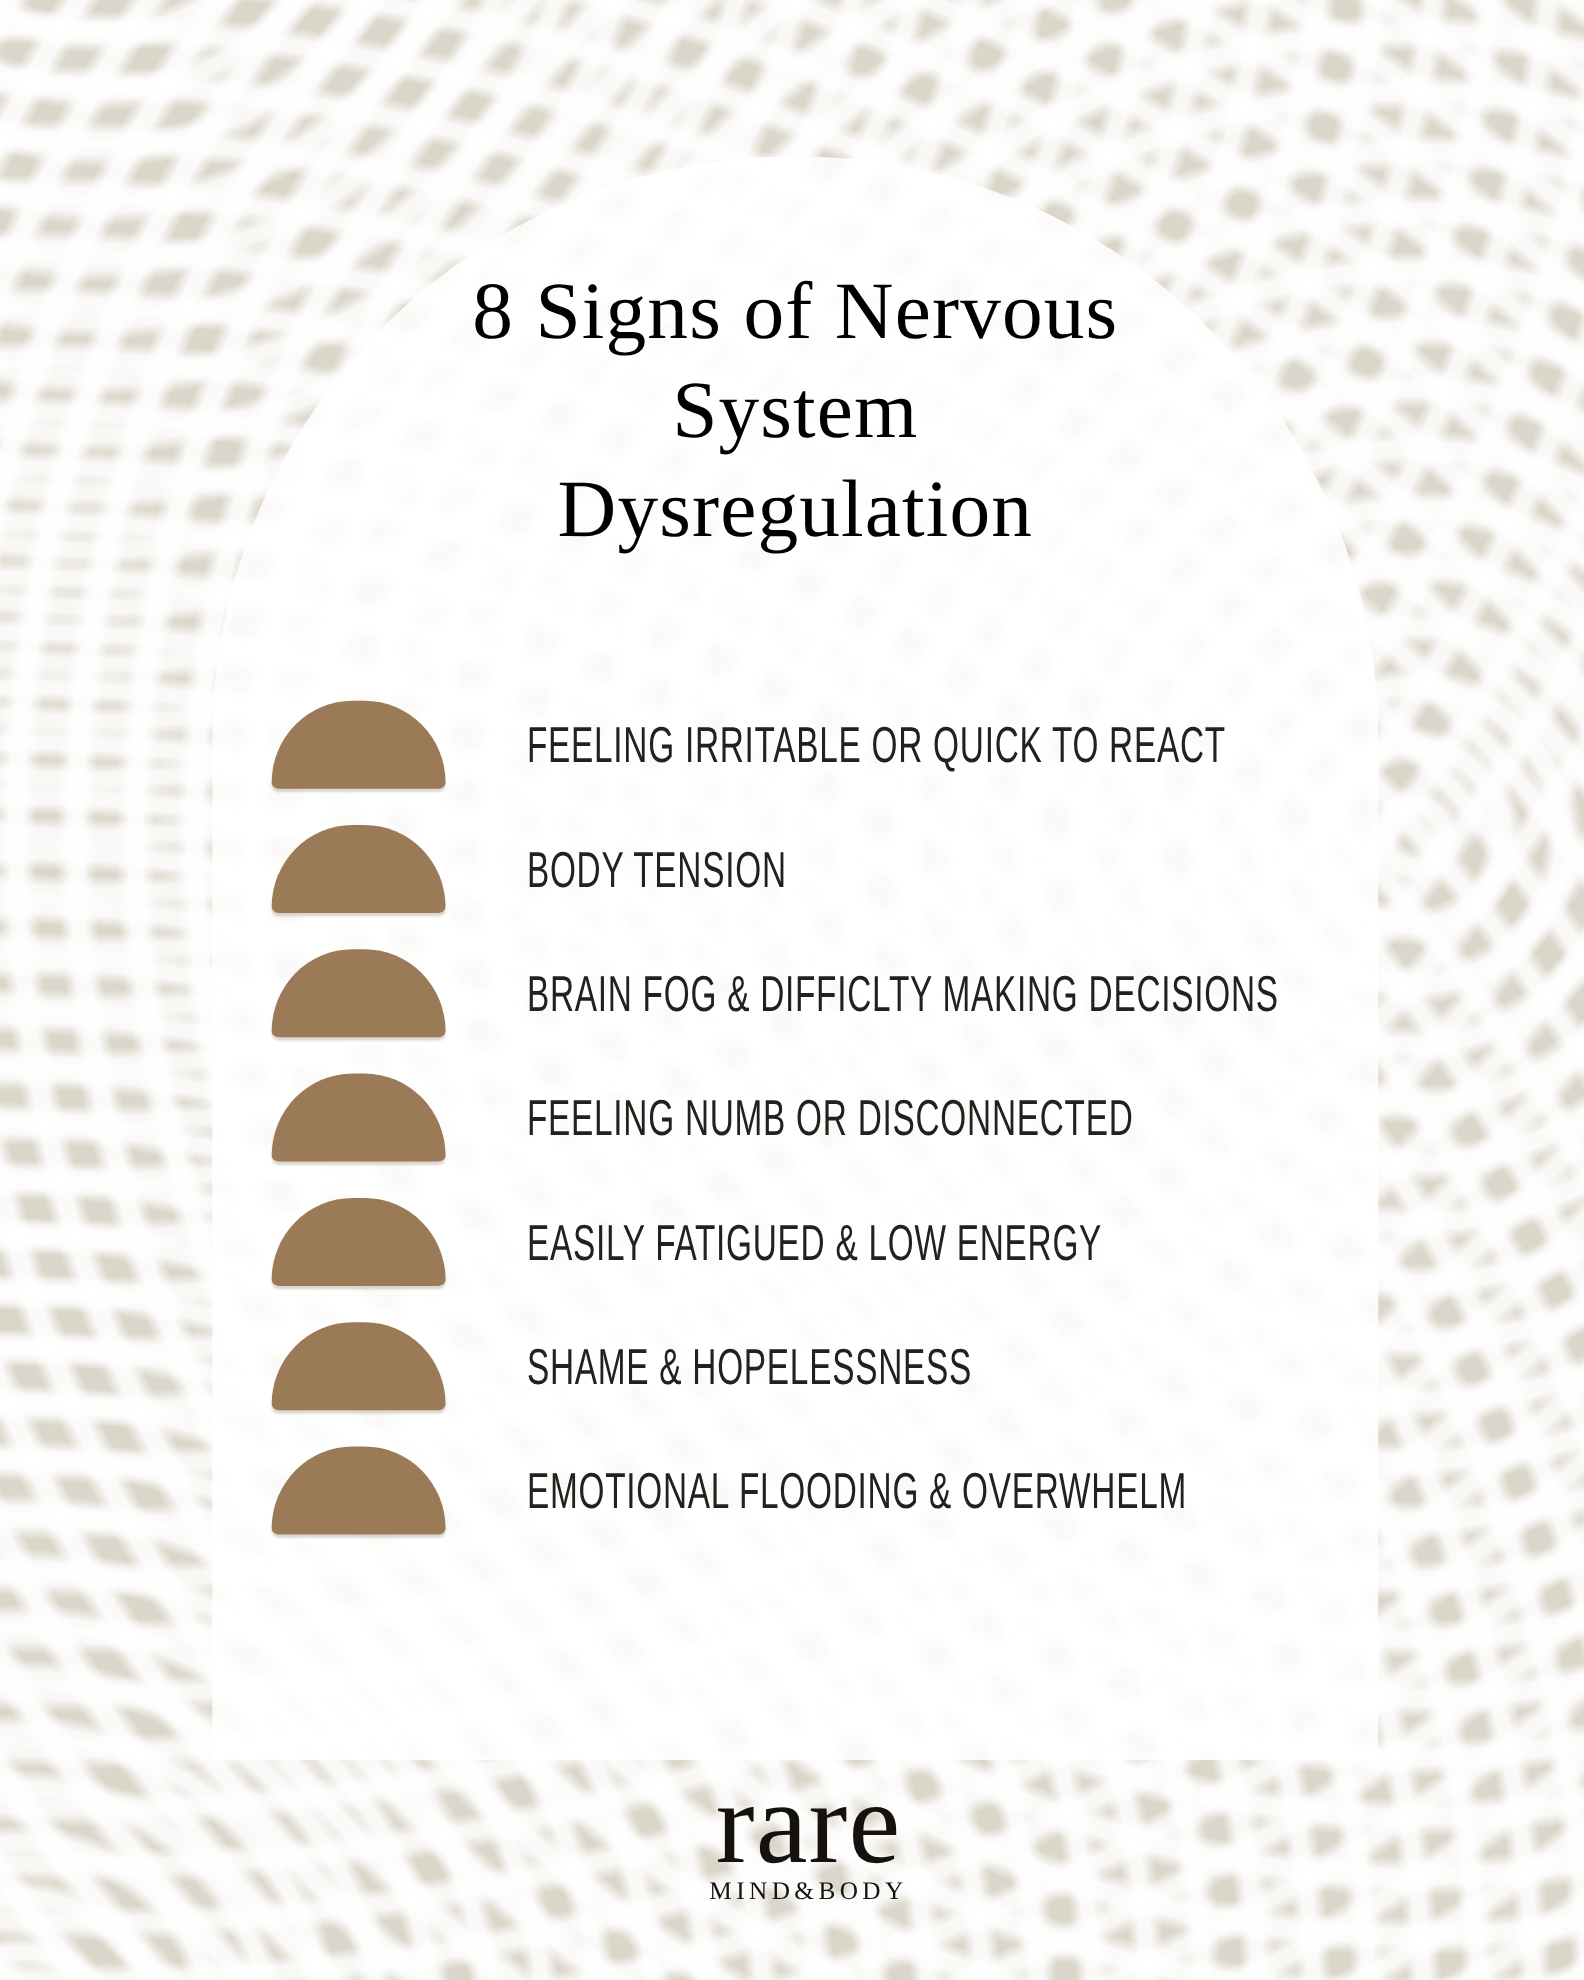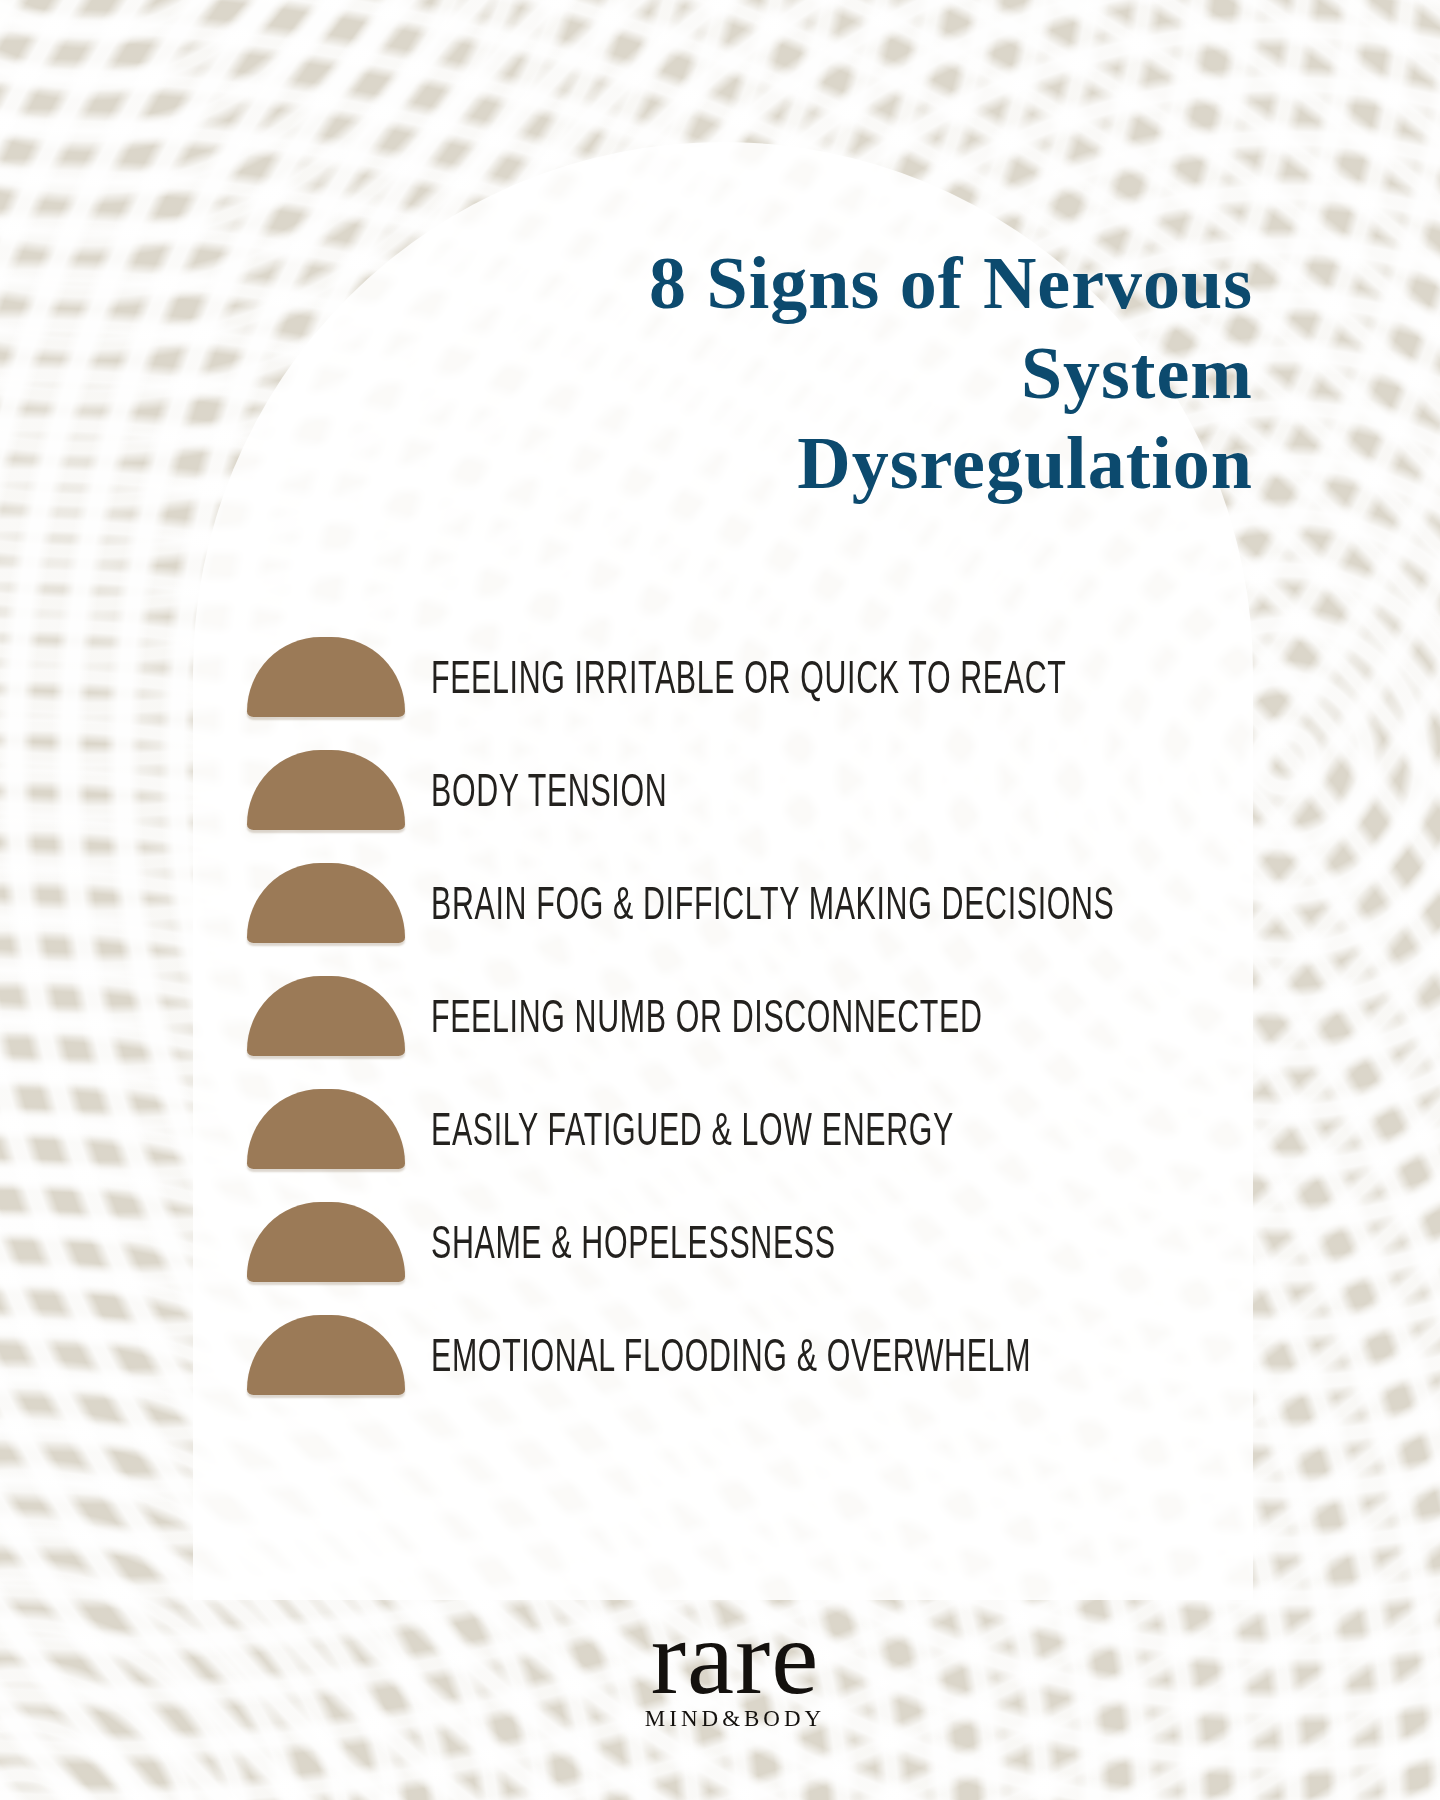--- a/index.html
+++ b/index.html
@@ -42,43 +42,44 @@
     top: 142px;
     width: 1060px;
     height: 1458px;
     background: rgba(255,255,255,0.87);
     border-radius: 530px 530px 0 0;
   }
 
   .title {
     margin: 0;
     padding-top: 96px;
-    text-align: right;
+    text-align: center;
     font-family: "Liberation Serif", serif;
-    font-weight: 700;
+    font-weight: 400;
     font-size: 74px;
     line-height: 90px;
     letter-spacing: 1px;
-    color: #0c4a6e;
+    color: #000000;
   }
   .title .line { display: block; }
 
   .items {
     position: absolute;
     left: 54px;
     top: 478px;
     right: 20px;
     list-style: none;
     margin: 0;
     padding: 0;
   }
   .item {
     height: 113px;
     display: flex;
     align-items: center;
+    gap: 48px;
   }
   .dome {
     flex: 0 0 auto;
     width: 158px;
     height: 80px;
     background: #9b7a57;
     border-radius: 79px 79px 7px 7px / 80px 80px 6px 6px;
     box-shadow: 0 3px 2px rgba(120, 95, 65, 0.25);
   }
   .item-label {

